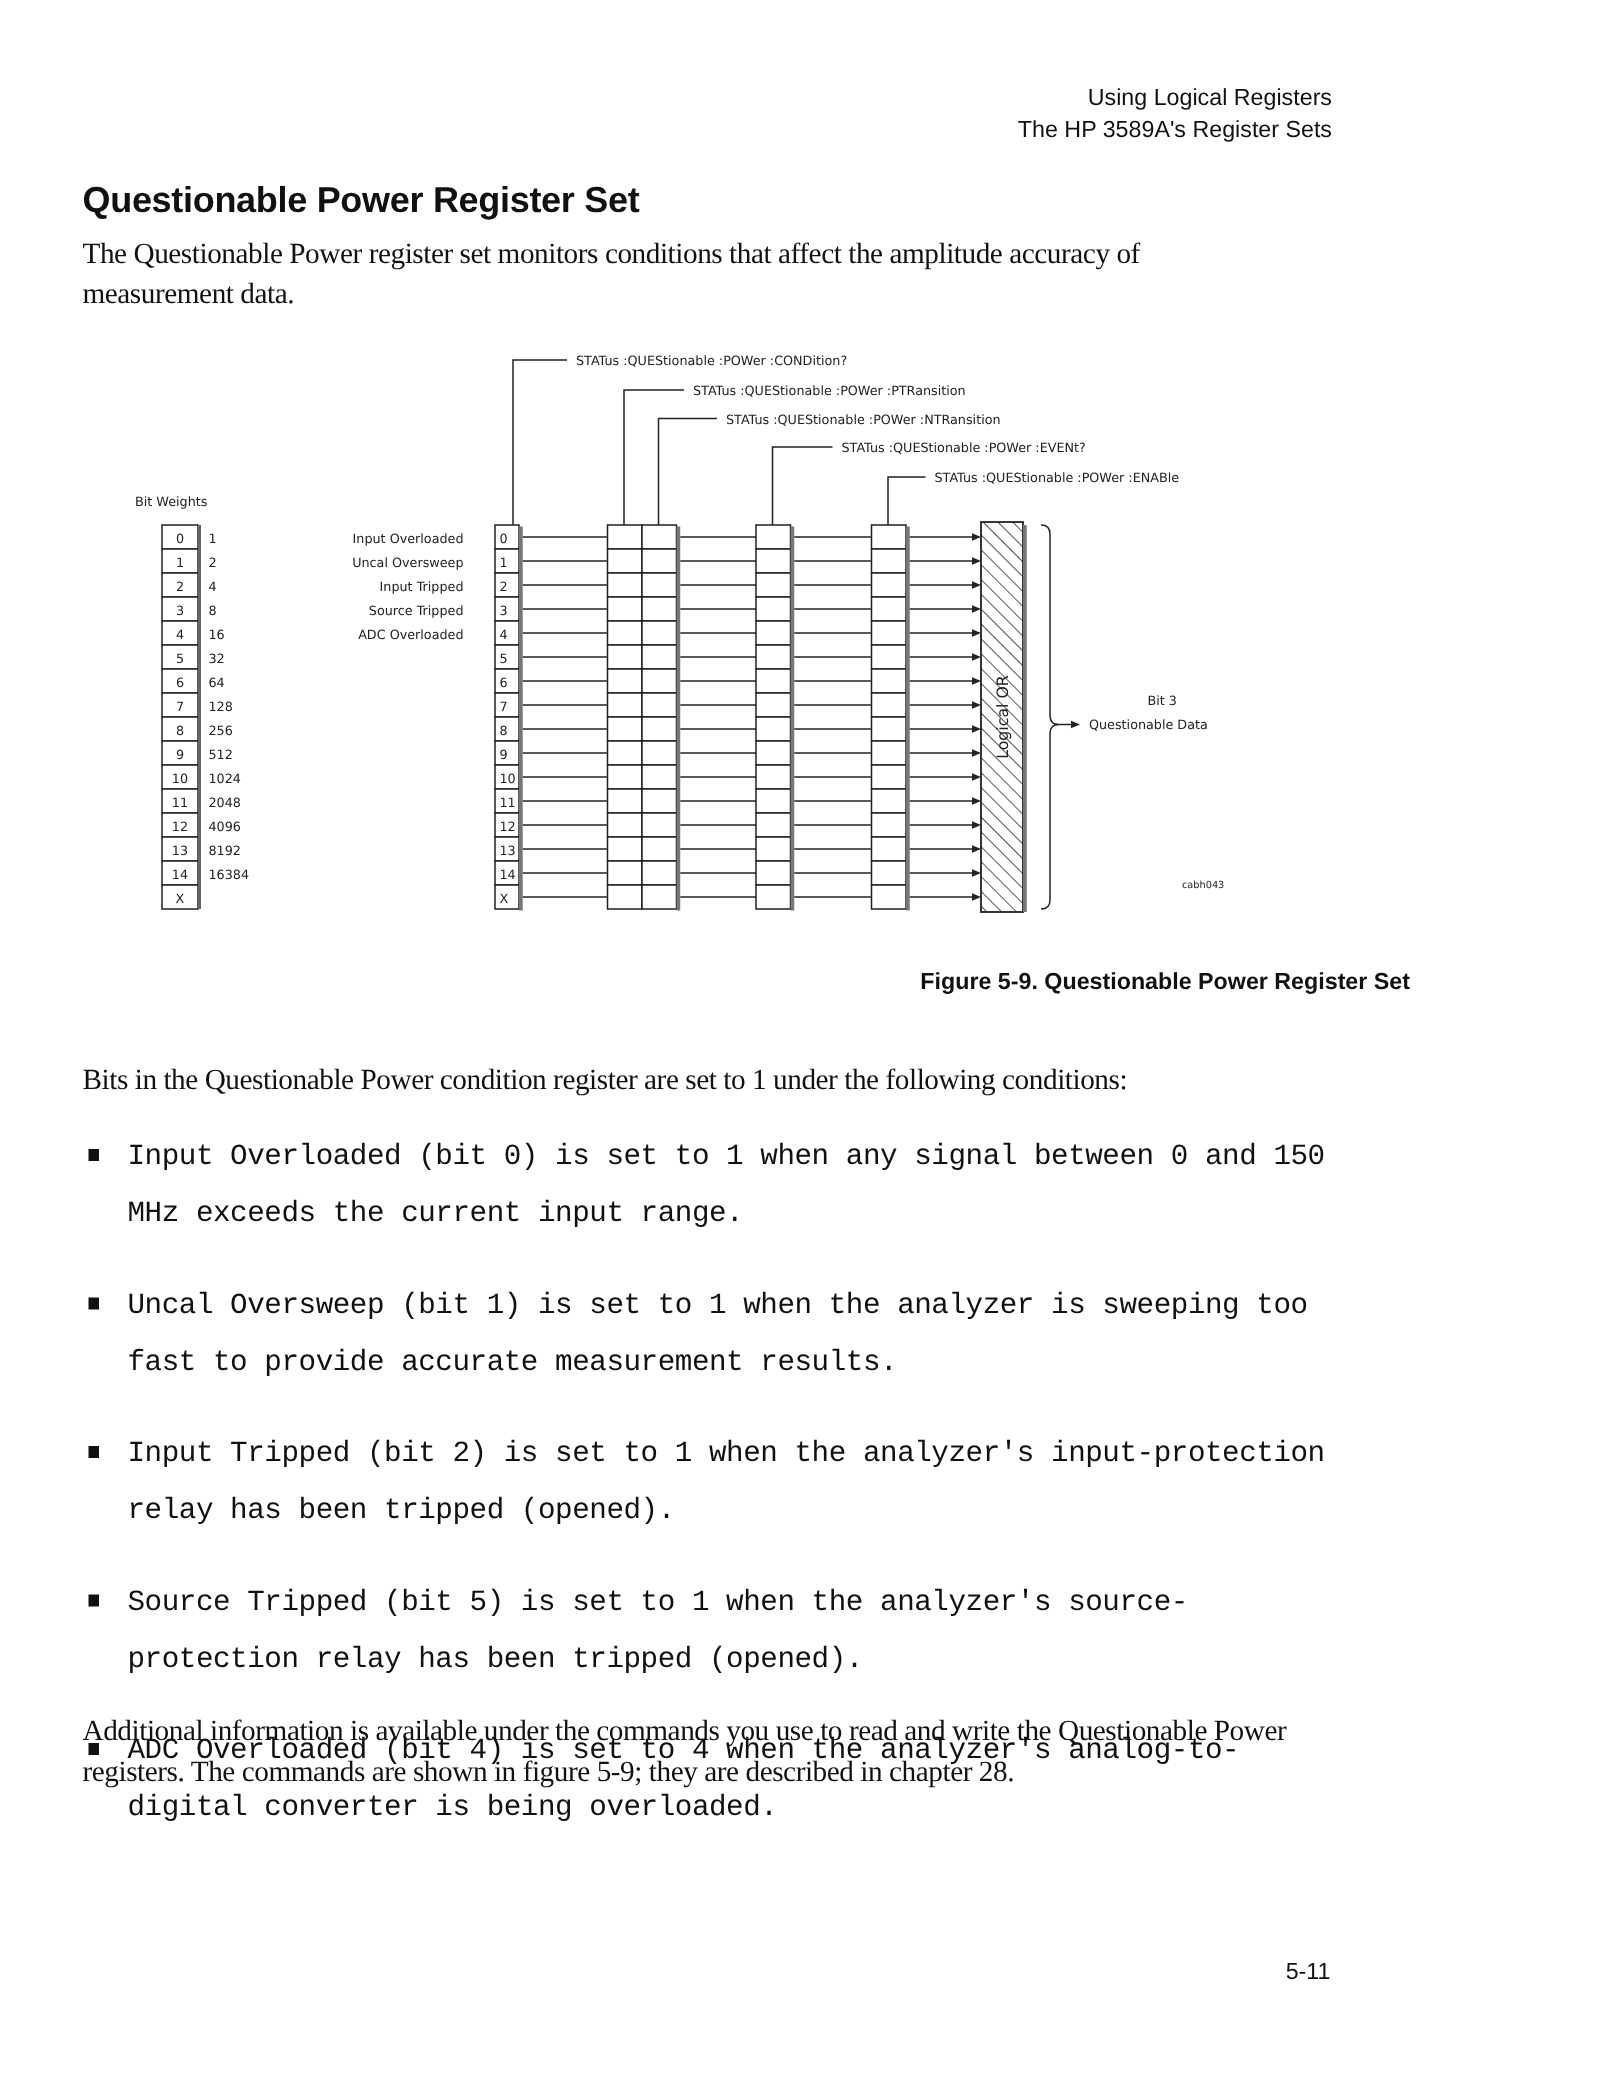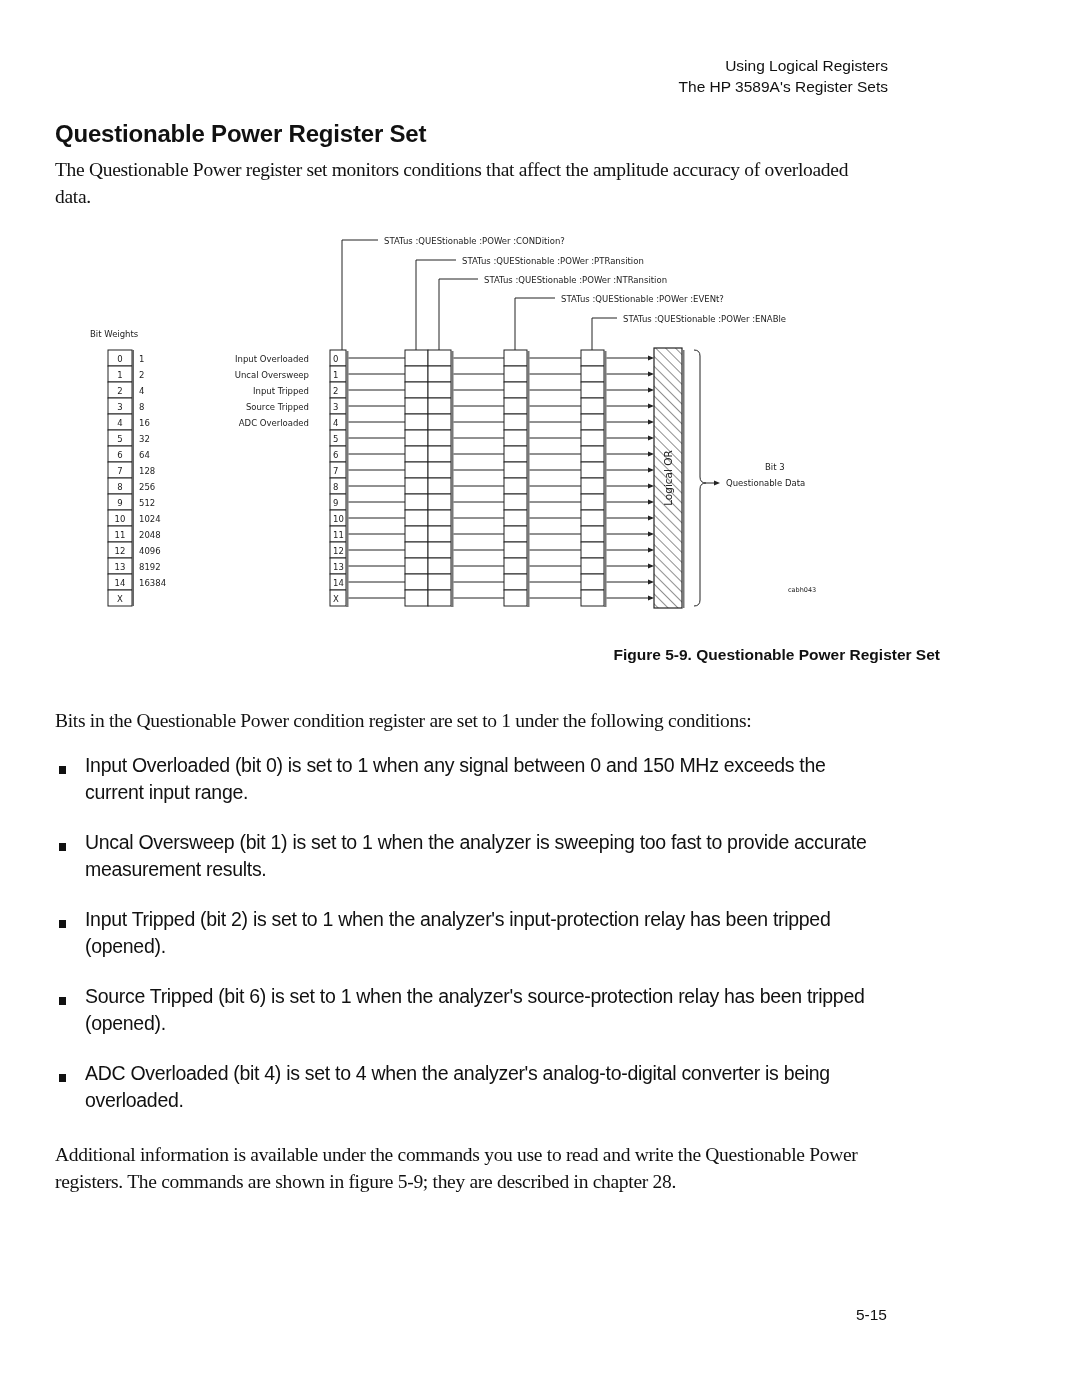--- a/index.html
+++ b/index.html
@@ -5,36 +5,36 @@
   html, body { margin: 0; padding: 0; background: #ffffff; }
   body { width: 1080px; height: 1397px; position: relative; overflow: hidden; color: #111; }
   .hdr { position: absolute; right: 192px; font-family: "Liberation Sans", sans-serif; font-size: 15.5px; text-align: right; line-height: 21px; }
   #hdr1 { top: 55px; }
   #hdr2 { top: 76px; }
   h2.section { position: absolute; left: 55px; top: 120px; margin: 0; font-family: "Liberation Sans", sans-serif; font-weight: bold; font-size: 24px; letter-spacing: -0.2px; }
   .body { position: absolute; font-family: "Liberation Serif", serif; font-size: 19.5px; line-height: 27px; letter-spacing: -0.3px; }
   #intro { left: 55px; top: 156px; width: 800px; }
   #lead { left: 55px; top: 707px; width: 830px; }
   .bullets { position: absolute; left: 55px; top: 752px; width: 830px; margin: 0; padding: 0; list-style: none; }
-  .bullets li { position: relative; padding-left: 30px; margin-bottom: 23px; font-family: Liberation Sans, sans-serif; font-size: 19.5px; line-height: 27px; letter-spacing: -0.3px; min-height: 54px; }
+  .bullets li { position: relative; padding-left: 30px; margin-bottom: 23px; font-family: Liberation Mono, monospace; font-size: 19.5px; line-height: 38px; letter-spacing: -0.3px; min-height: 54px; }
   .bullets li .sq { position: absolute; left: 4px; top: 14px; width: 7px; height: 8px; background: #111; }
   #outro { left: 55px; top: 1121px; width: 840px; margin-top: 20px; }
   #caption { position: absolute; left: 0; width: 940px; text-align: right; top: 646px; font-family: "Liberation Sans", sans-serif; font-weight: bold; font-size: 15.5px; }
   #pagenum { position: absolute; right: 193px; top: 1306px; font-family: "Liberation Sans", sans-serif; font-size: 15.5px; }
   svg#diagram { position: absolute; left: 0; top: 220px; }
   svg text { font-family: "DejaVu Sans", sans-serif; }
 </style>
 </head>
 <body>
 
 <div id="hdr1" class="hdr">Using Logical Registers</div>
 <div id="hdr2" class="hdr">The HP 3589A's Register Sets</div>
 
 <h2 class="section">Questionable Power Register Set</h2>
-<div id="intro" class="body">The Questionable Power register set monitors conditions that affect the amplitude accuracy of overloaded data.</div>
+<div id="intro" class="body">The Questionable Power register set monitors conditions that affect the amplitude accuracy of measurement data.</div>
 
 <svg id="diagram" width="1080" height="400" viewBox="0 220 1080 400" xmlns="http://www.w3.org/2000/svg">
   <defs>
     <pattern id="hatch" patternUnits="userSpaceOnUse" width="7" height="7" patternTransform="rotate(-45)">
       <line x1="0" y1="0" x2="0" y2="7" stroke="#222" stroke-width="1"></line>
     </pattern>
   </defs>
   <g id="cmd-layer">
       <polyline points="342,350 342,240 378,240" fill="none" stroke="#222" stroke-width="1"></polyline>
       <text x="384" y="243.5" font-size="8.5" fill="#222">STATus :QUEStionable :POWer :CONDition?</text>
@@ -309,19 +309,19 @@
 </svg>
 
 <div id="caption">Figure 5-9.  Questionable Power Register Set</div>
 
 <div id="lead" class="body">Bits in the Questionable Power condition register are set to 1 under the following conditions:</div>
 
 <ul class="bullets">
   <li><span class="sq"></span><span>Input Overloaded (bit 0) is set to 1 when any signal between 0 and 150 MHz exceeds the current input range.</span></li>
   <li><span class="sq"></span><span>Uncal Oversweep (bit 1) is set to 1 when the analyzer is sweeping too fast to provide accurate measurement results.</span></li>
   <li><span class="sq"></span><span>Input Tripped (bit 2) is set to 1 when the analyzer's input-protection relay has been tripped (opened).</span></li>
-  <li><span class="sq"></span><span>Source Tripped (bit 6) is set to 1 when the analyzer's source-protection relay has been tripped (opened).</span></li>
+  <li><span class="sq"></span><span>Source Tripped (bit 5) is set to 1 when the analyzer's source-protection relay has been tripped (opened).</span></li>
   <li><span class="sq"></span><span>ADC Overloaded (bit 4) is set to 4 when the analyzer's analog-to-digital converter is being overloaded.</span></li>
 </ul>
 
 <div id="outro" class="body">Additional information is available under the commands you use to read and write the Questionable Power registers.  The commands are shown in figure 5-9; they are described in chapter 28.</div>
 
-<div id="pagenum">5-15</div>
+<div id="pagenum">5-11</div>
 
 </body></html>

